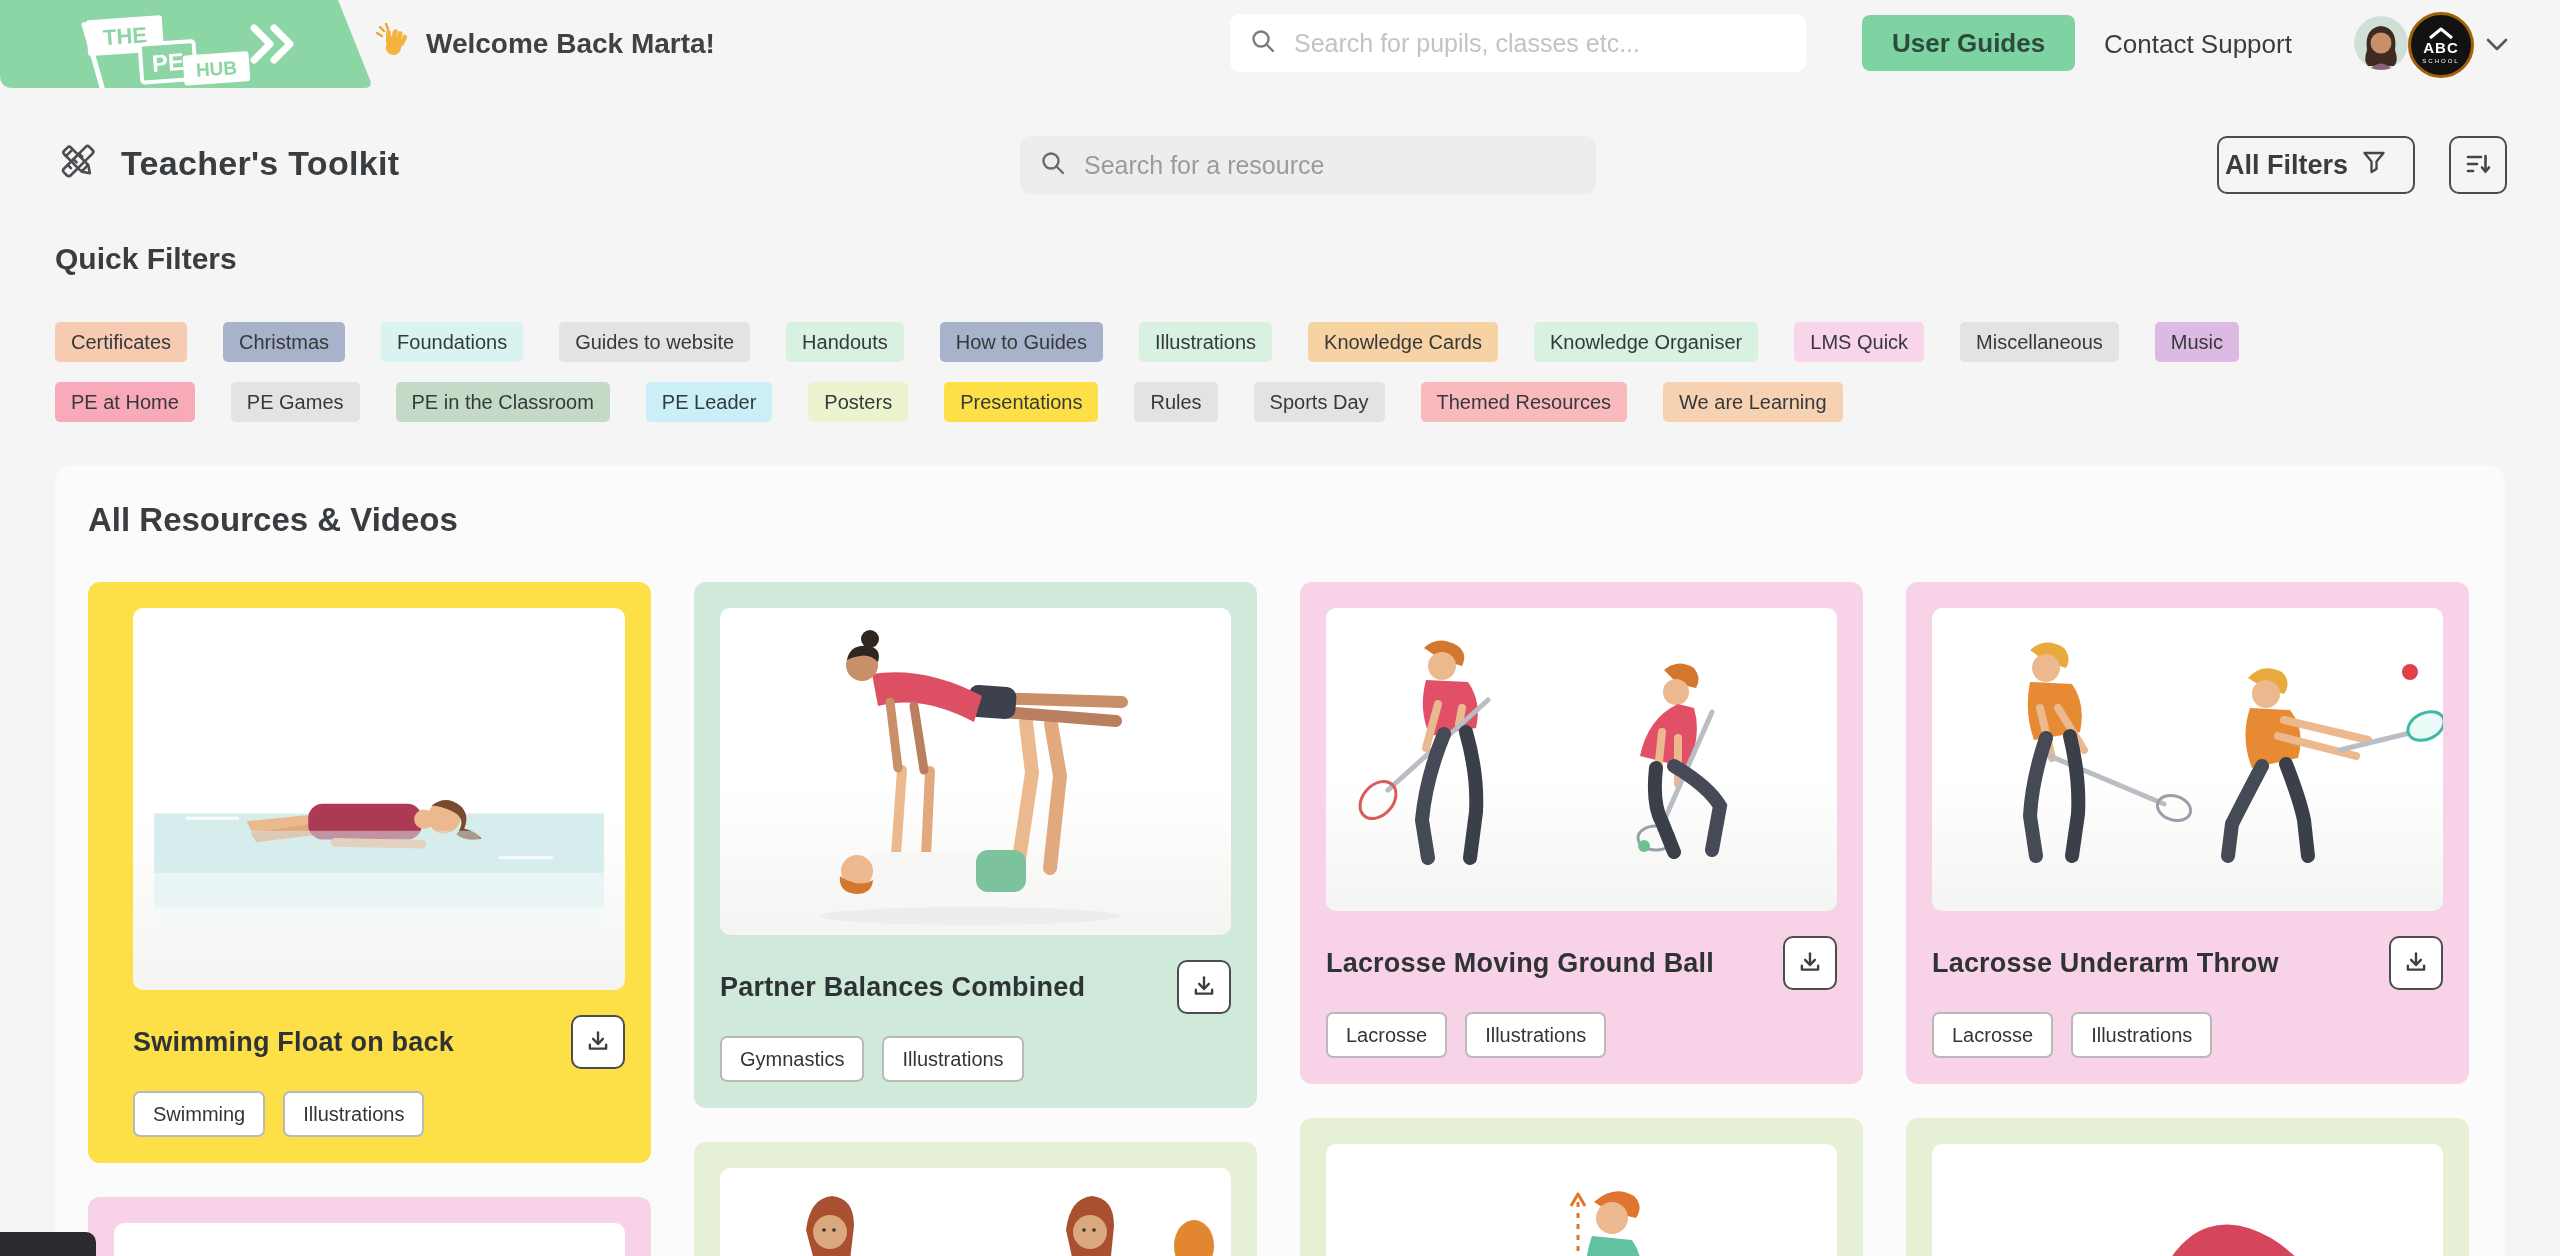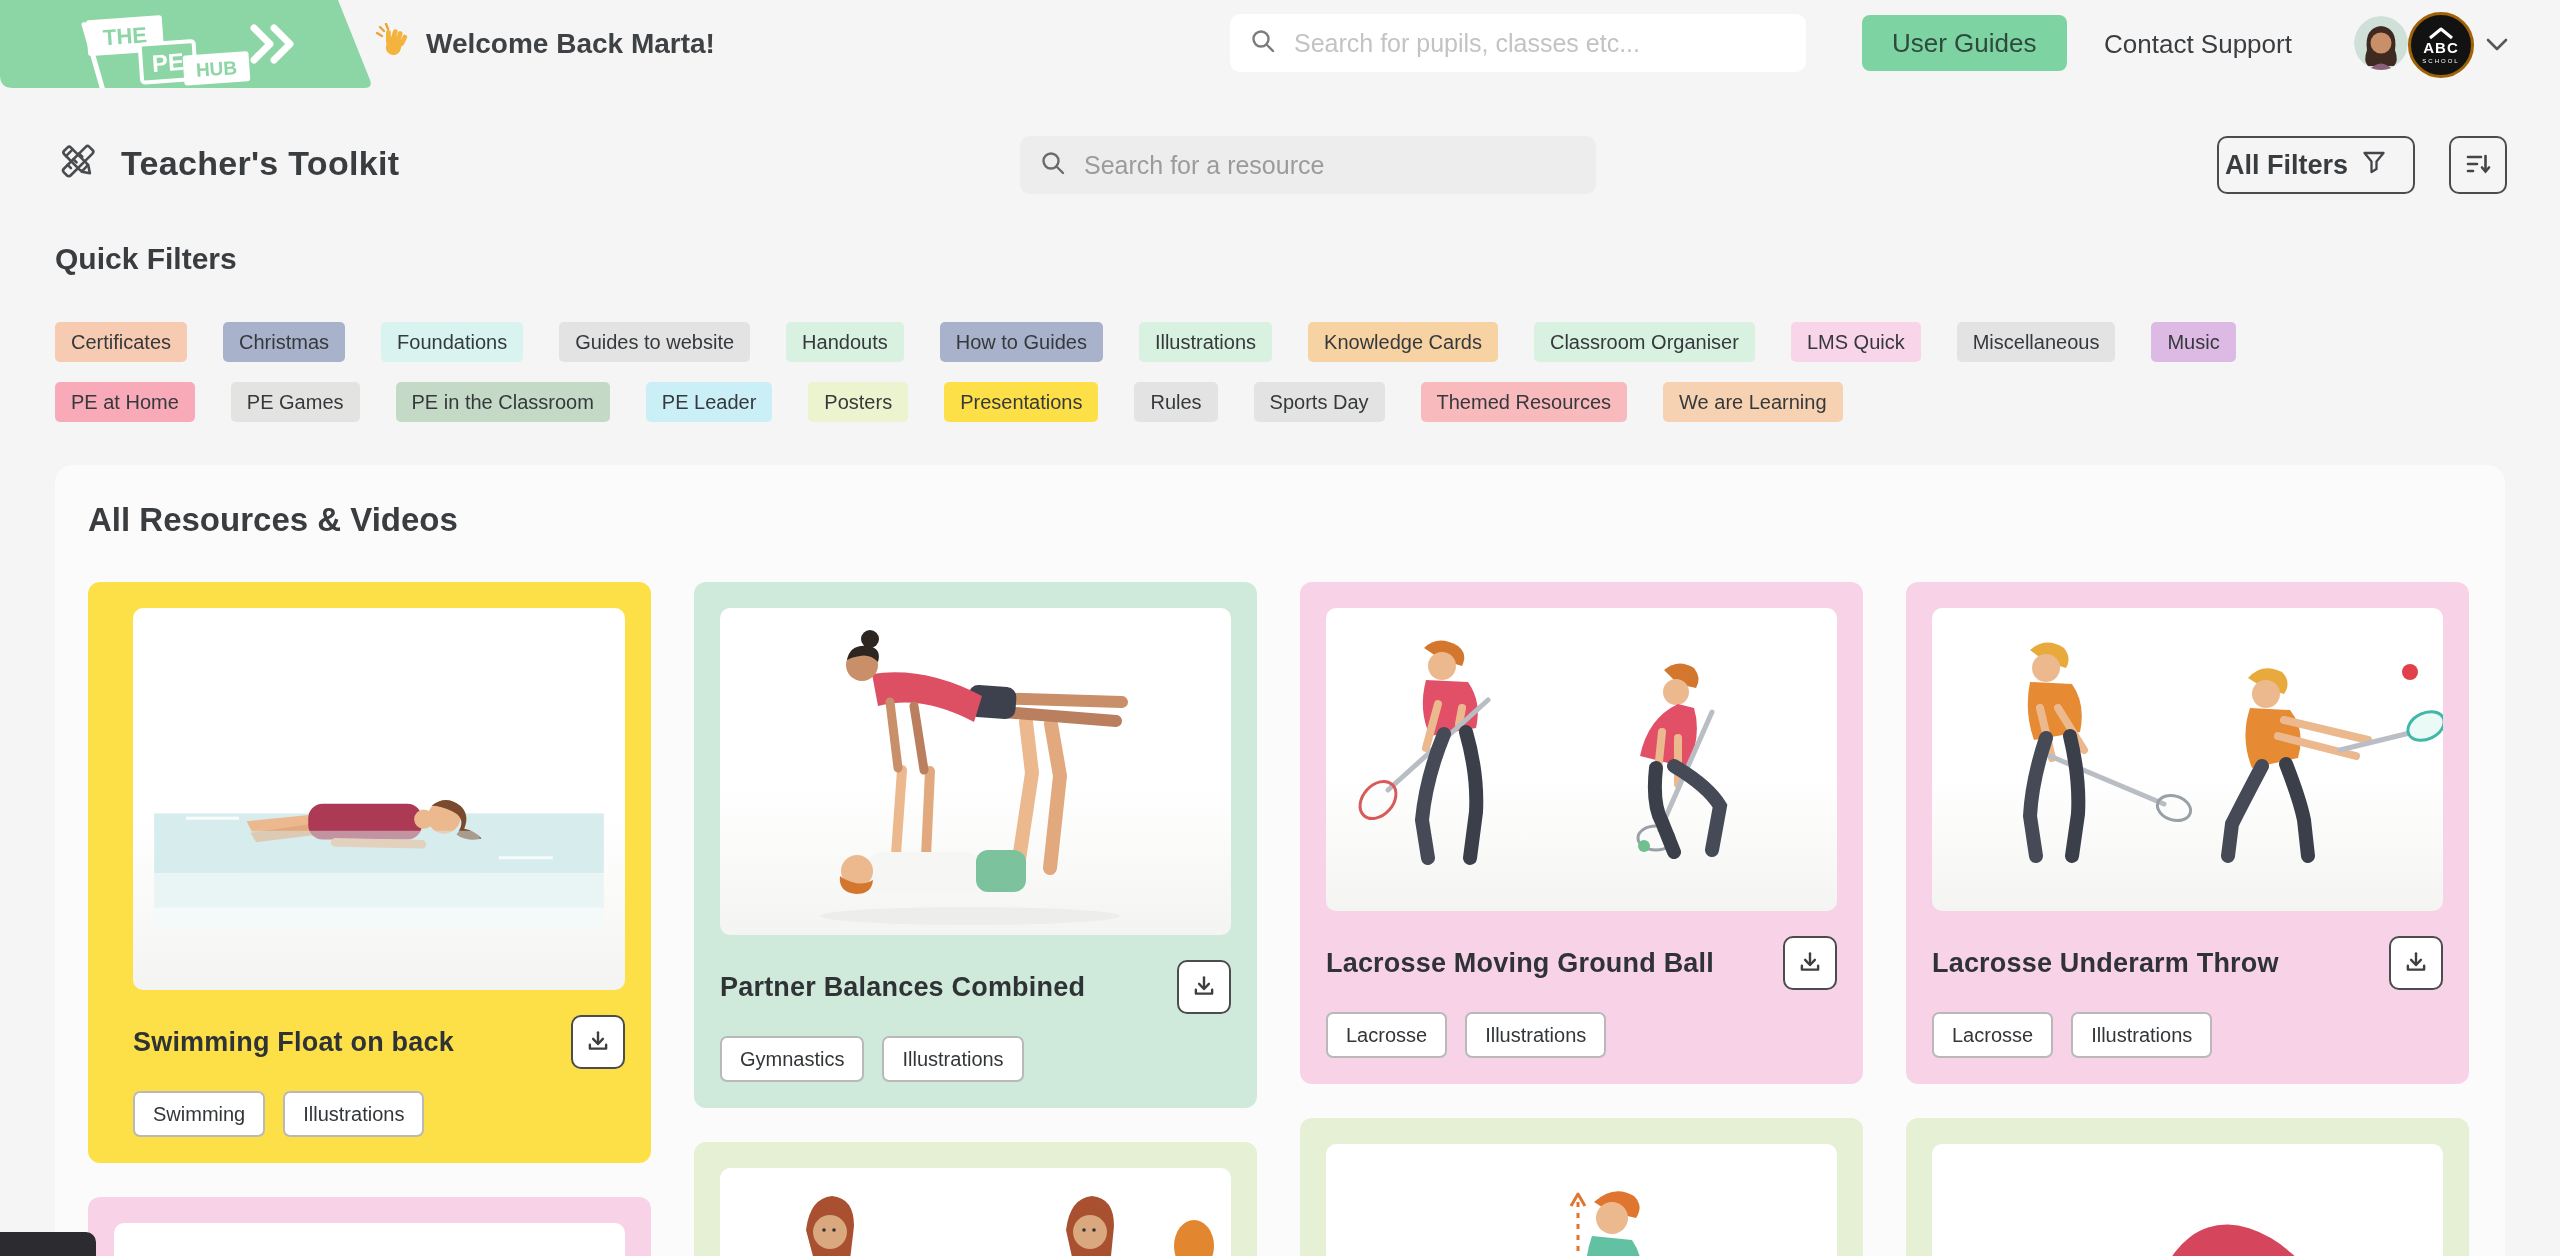--- a/index.html
+++ b/index.html
@@ -12,21 +12,21 @@
   .logo-wrap{position:absolute;left:0;top:0;width:380px;height:88px;}
   .welcome{position:absolute;left:374px;top:0;height:88px;display:flex;align-items:center;gap:16px;
     font-size:28px;font-weight:600;color:#3f4245;}
   .hdr-search{position:absolute;left:1230px;top:14px;width:576px;height:58px;background:#ffffff;
     border-radius:10px;display:flex;align-items:center;padding:0 20px;box-sizing:border-box;gap:16px;}
   .hdr-search input{border:none;outline:none;background:transparent;font-size:25px;flex:1;
     font-family:"Liberation Sans",sans-serif;color:#444;}
   .hdr-search input::placeholder{color:#c3c3c5;}
   .res-search input::placeholder{color:#9b9b9d;}
   .user-guides{position:absolute;left:1862px;top:15px;height:56px;padding:0 30px;border:none;
-    background:#7ed3a2;border-radius:8px;font-size:26px;font-weight:400;color:#2e4a3c;
+    background:#7ed3a2;border-radius:8px;font-size:26px;font-weight:700;color:#2e4a3c;
     font-family:"Liberation Sans",sans-serif;cursor:pointer;}
   .contact{position:absolute;left:2104px;top:0;height:88px;display:flex;align-items:center;
     font-size:26px;color:#3b3e41;cursor:pointer;}
   .avatar{position:absolute;top:16px;width:54px;height:54px;border-radius:50%;overflow:hidden;}
   .avatar-photo{left:2354px;}
   .school-badge{position:absolute;left:2408px;top:12px;width:60px;height:60px;border-radius:50%;
     background:#121212;border:3px solid #a16207;box-sizing:content-box;}
   .acct-chevron{position:absolute;left:2486px;top:38px;}
   
   .tb-title{position:absolute;left:55px;top:138px;display:flex;align-items:center;gap:20px;}
@@ -199,21 +199,21 @@
 <h2 class="qf-heading">Quick Filters</h2>
 <div class="chip-row r0">
     <button class="chip" style="background: rgb(246, 203, 177);">Certificates</button>
     <button class="chip" style="background: rgb(168, 178, 203);">Christmas</button>
     <button class="chip" style="background: rgb(217, 244, 240);">Foundations</button>
     <button class="chip" style="background: rgb(227, 227, 227);">Guides to website</button>
     <button class="chip" style="background: rgb(217, 241, 224);">Handouts</button>
     <button class="chip" style="background: rgb(168, 178, 203);">How to Guides</button>
     <button class="chip" style="background: rgb(217, 241, 224);">Illustrations</button>
     <button class="chip" style="background: rgb(247, 211, 164);">Knowledge Cards</button>
-    <button class="chip" style="background: rgb(217, 241, 224);">Classroom Organiser</button>
+    <button class="chip" style="background: rgb(217, 241, 224);">Knowledge Organiser</button>
     <button class="chip" style="background: rgb(248, 213, 233);">LMS Quick</button>
     <button class="chip" style="background: rgb(227, 227, 227);">Miscellaneous</button>
     <button class="chip" style="background: rgb(221, 186, 228);">Music</button>
   </div>
 <div class="chip-row r1">
     <button class="chip" style="background: rgb(248, 170, 185);">PE at Home</button>
     <button class="chip" style="background: rgb(227, 227, 225);">PE Games</button>
     <button class="chip" style="background: rgb(196, 218, 198);">PE in the Classroom</button>
     <button class="chip" style="background: rgb(202, 239, 246);">PE Leader</button>
     <button class="chip" style="background: rgb(235, 244, 206);">Posters</button>

